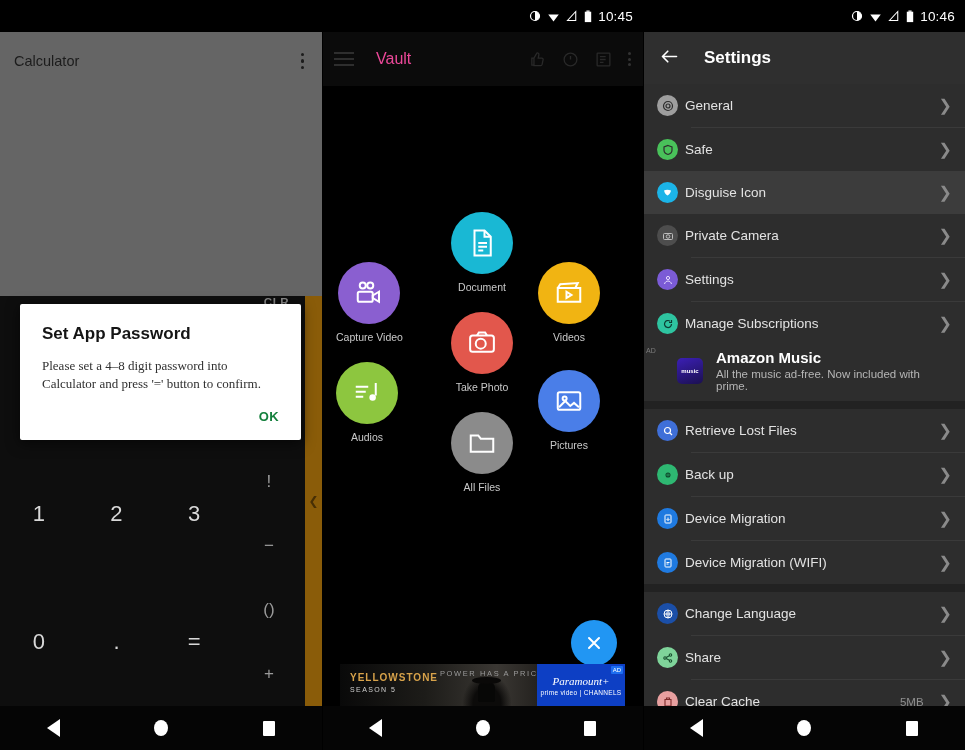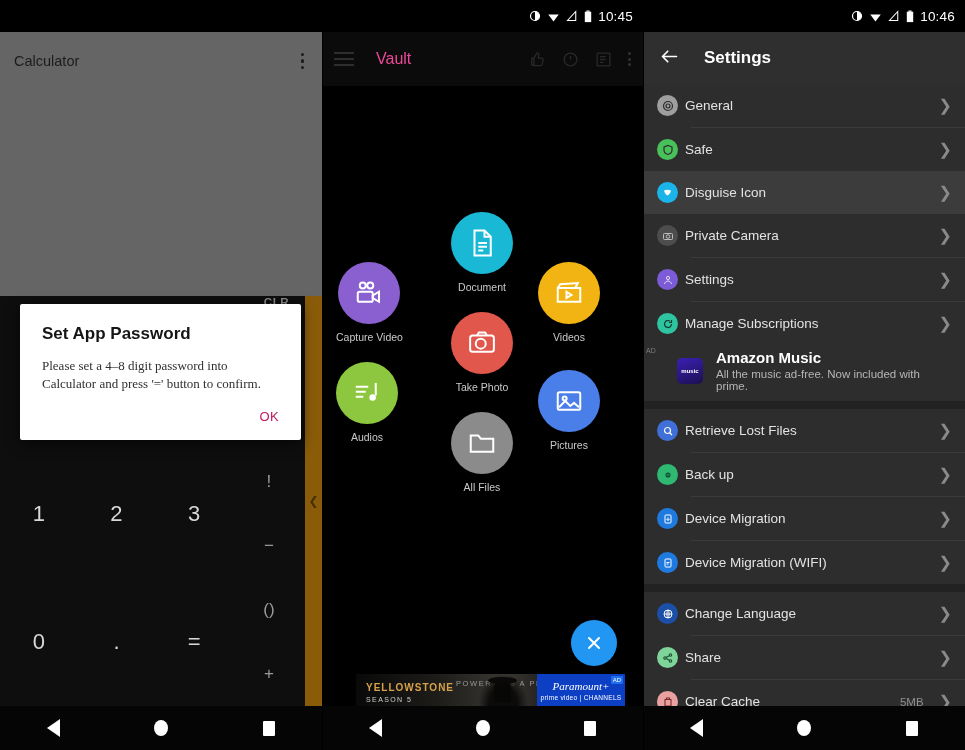--- a/index.html
+++ b/index.html
@@ -86,21 +86,21 @@
   .dialog-scrim { position: absolute; top: 32px; left: 0; right: 0; bottom: 0; z-index: 20; }
   .dialog {
     position: absolute; top: 272px; left: 20px; width: 281px;
     background: #fff; border-radius: 2px; z-index: 25;
     box-shadow: 0 3px 14px rgba(0,0,0,.6);
     padding: 20px 22px 8px 22px;
   }
   .dialog-title { color: #151515; font-size: 17px; font-weight: bold; margin-bottom: 13px; }
   .dialog-msg { color: #303030; font-size: 13px; line-height: 1.38; font-family: Liberation Serif, serif; }
   .dialog-actions { display: flex; justify-content: flex-end; padding: 16px 0 8px 0; }
-  .dialog-ok { color: #be185d; font-size: 13px; font-weight: normal; letter-spacing: .4px; }
+  .dialog-ok { color: #15803d; font-size: 13px; font-weight: bold; letter-spacing: .4px; }
 
   
   .vault-body { position: absolute; top: 32px; left: 0; right: 0; bottom: 0; background: #000; }
   .vault-header {
     position: absolute; top: 0; left: 0; right: 0; height: 54px;
     display: flex; align-items: center; padding: 0 12px; gap: 0;
     background: #0b0b0b;
   }
   .v-hamburger { display: flex; flex-direction: column; gap: 4px; width: 20px; margin-right: 22px; }
   .v-hamburger i { display: block; height: 2px; background: #2e2e2e; }
@@ -121,22 +121,22 @@
 
   .fab {
     position: absolute; right: 26px; bottom: 84px;
     width: 46px; height: 46px; border-radius: 50%;
     background: #2196f3; display: flex; align-items: center; justify-content: center;
     box-shadow: 0 3px 10px rgba(0,0,0,.5);
   }
   .fab svg { width: 20px; height: 20px; }
 
   .ad-banner {
-    position: absolute; left: 0; right: 0; bottom: 44px; height: 32px;
-    background: #000; display: flex; align-items: stretch; padding-left: 16px;
+    position: absolute; left: 0; right: 0; bottom: 44px; height: 42px;
+    background: #000; display: flex; align-items: stretch;
   }
   .ad-inner {
     position: relative; margin: 0 18px; flex: 1;
     background: linear-gradient(90deg,#090909 0%,#1d1c19 30%,#3a3733 55%,#201e1b 72%,#000 74%);
     display: flex; align-items: center; overflow: hidden;
   }
   .ad-yellow { position: absolute; left: 10px; top: 8px; }
   .ad-show { color: #d7a24a; font-size: 10px; font-weight: bold; letter-spacing: 1px; }
   .ad-season { color: #cfcfcf; font-size: 7px; letter-spacing: 1.4px; margin-top: 3px; }
   .ad-tagline {

